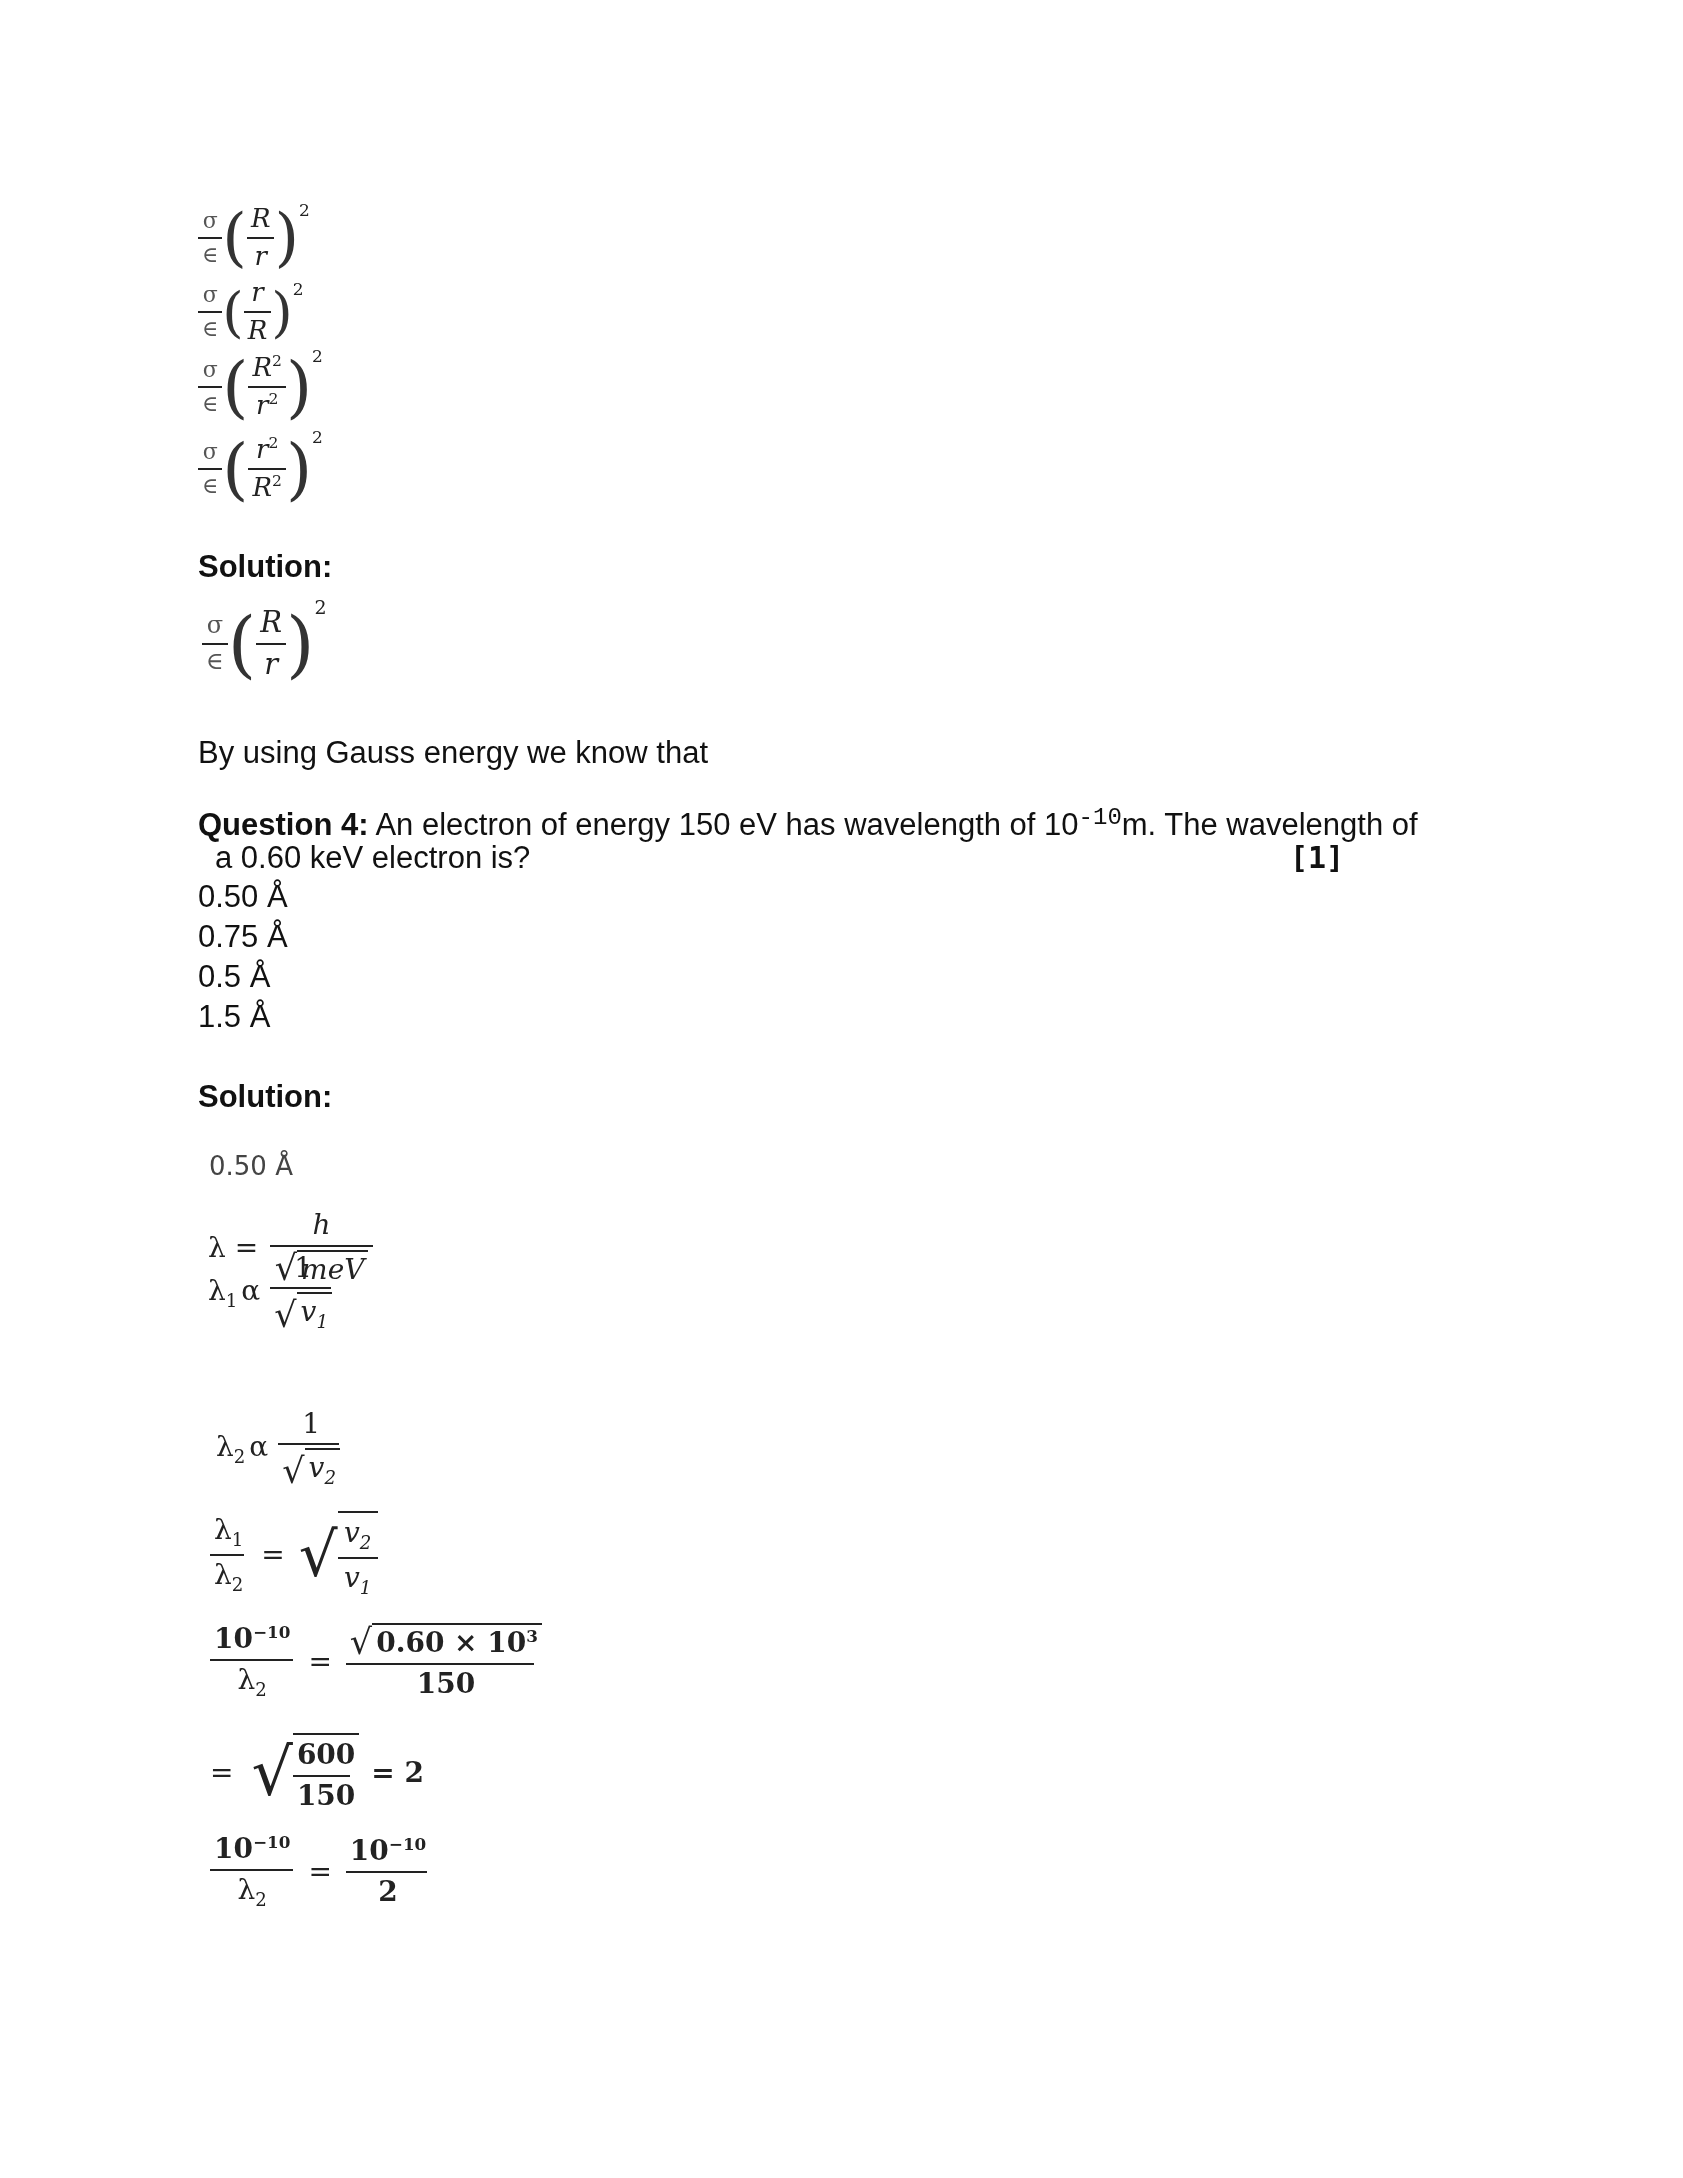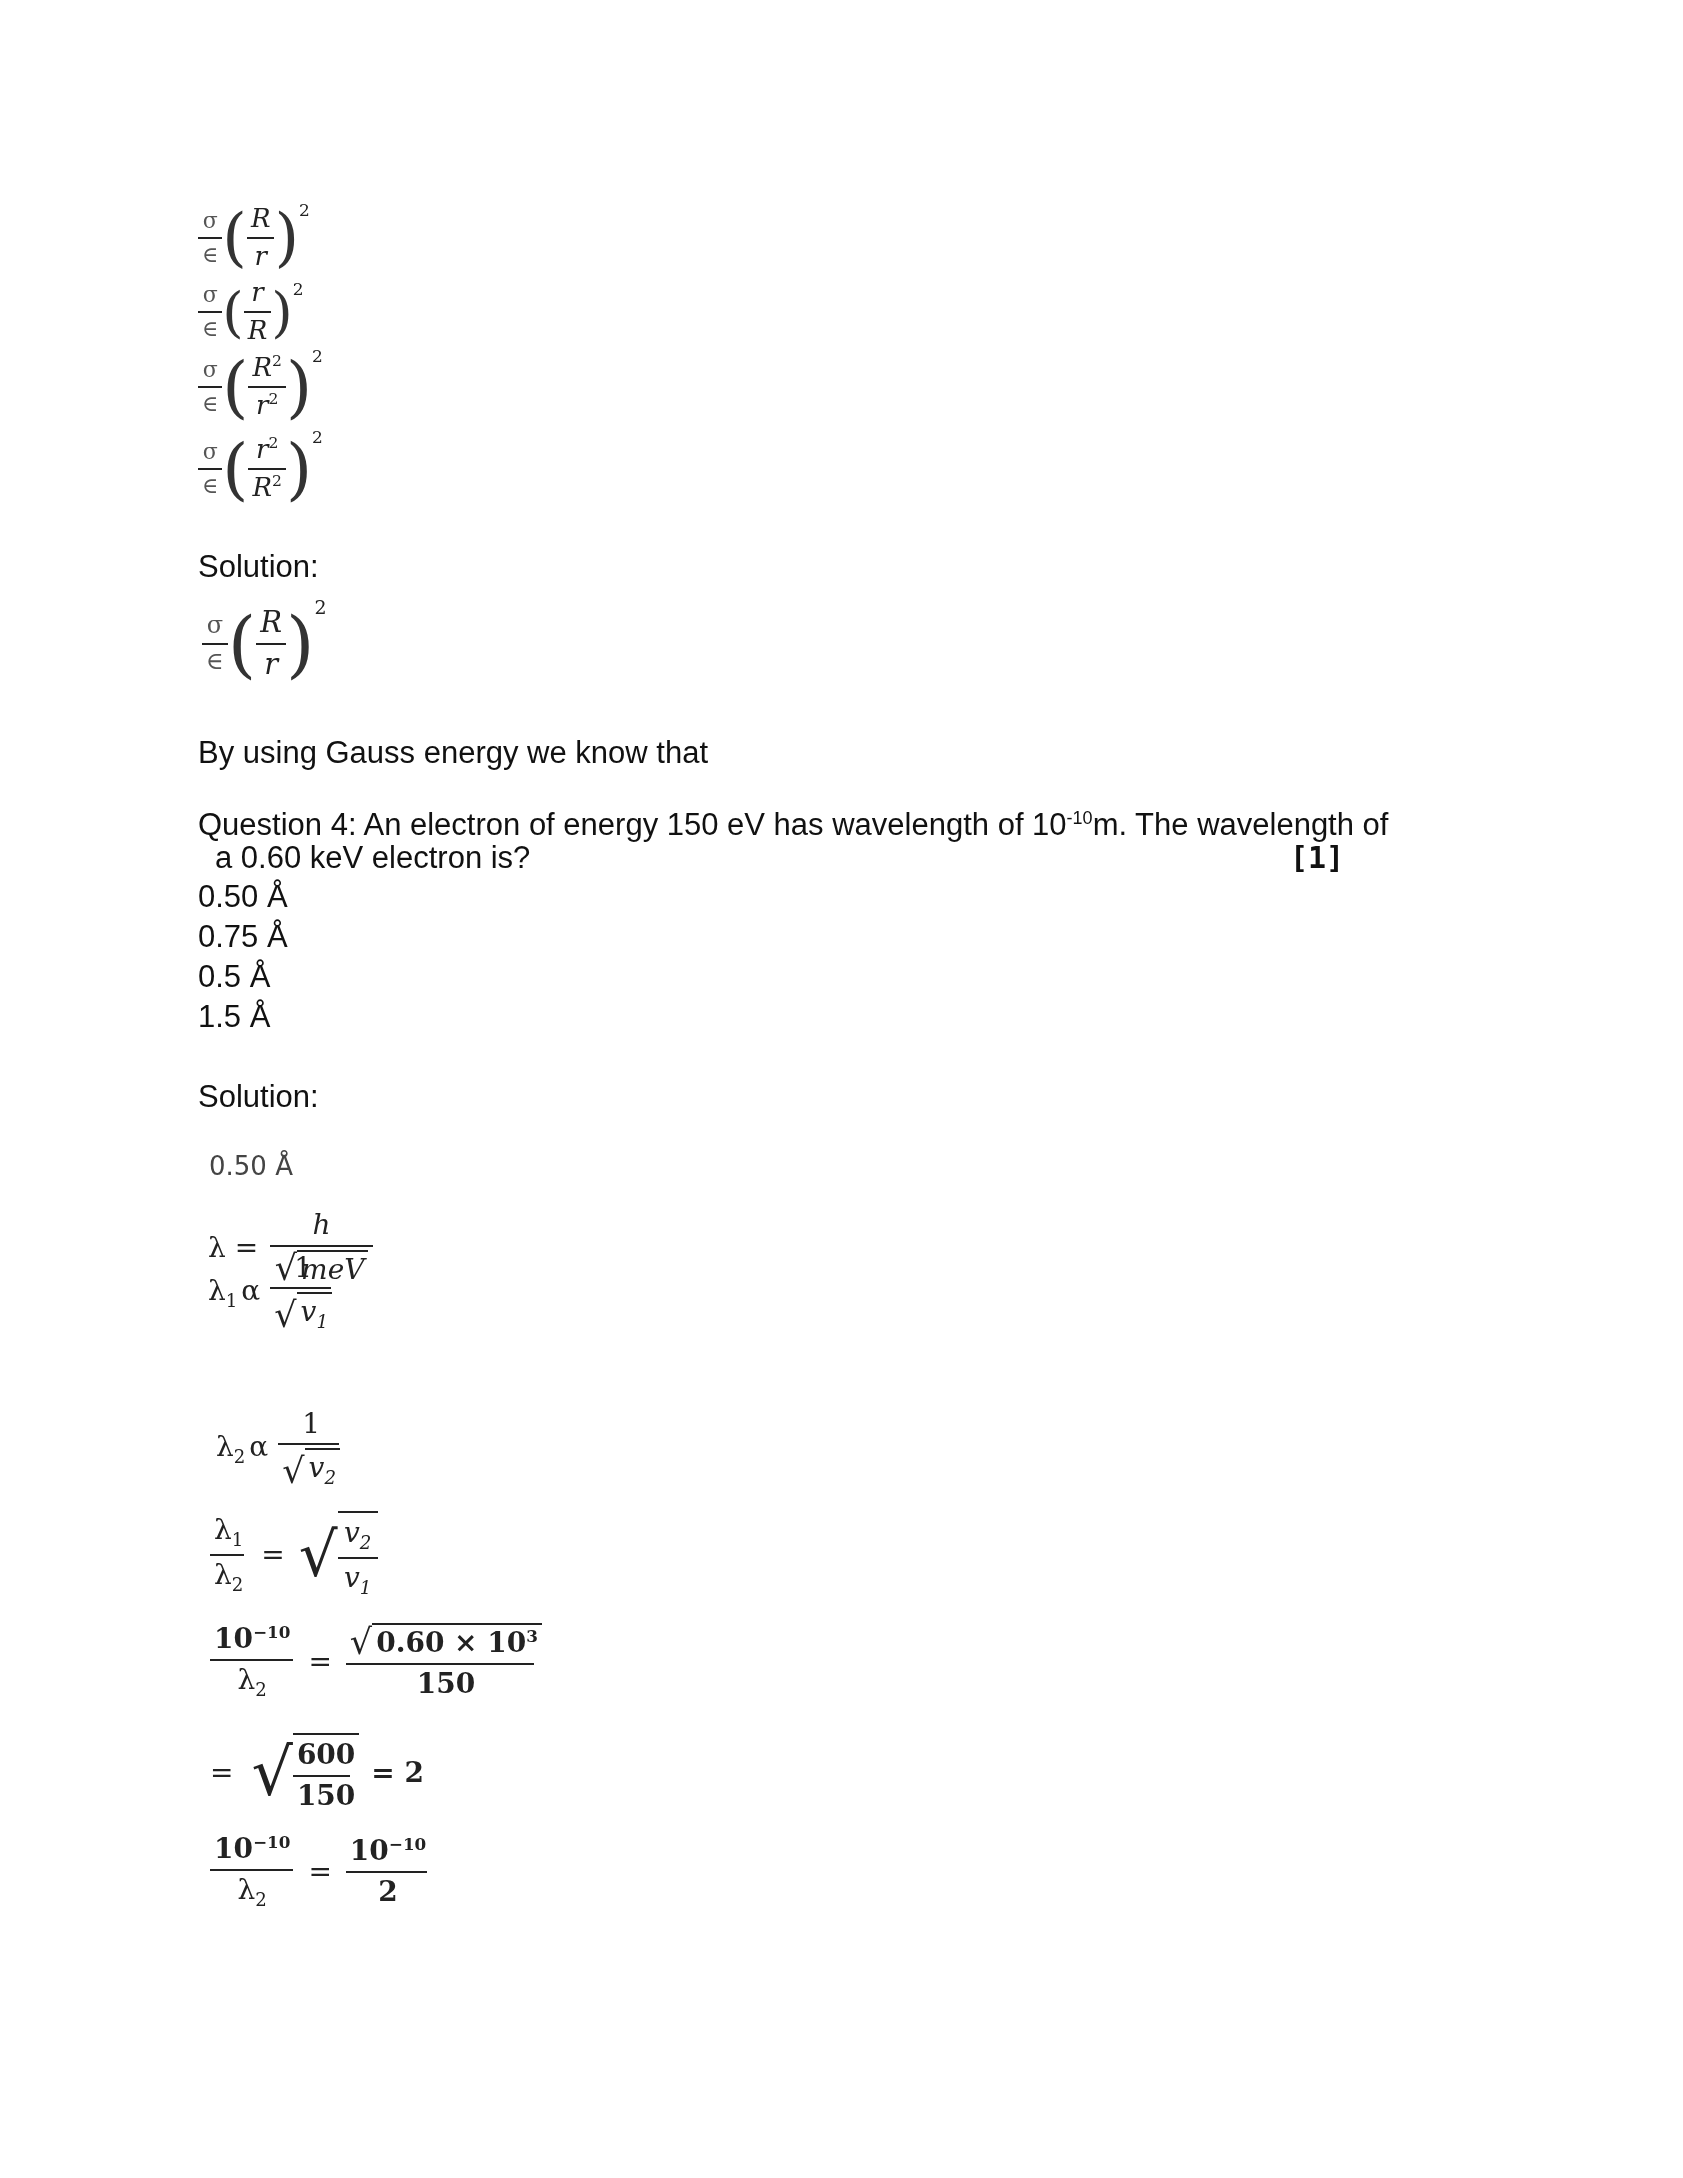--- a/index.html
+++ b/index.html
@@ -1,20 +1,20 @@
 <!DOCTYPE html>
 <html><head>
 <meta charset="utf-8">
 <style>
   html, body { margin: 0; padding: 0; background: #ffffff; }
   body { width: 1683px; height: 2178px; position: relative; overflow: hidden;
          font-family: "Liberation Sans", "DejaVu Sans", sans-serif; color: #111; }
   .abs { position: absolute; }
   .txt { font-size: 31px; line-height: 40px; white-space: nowrap; }
-  .bold { font-weight: normal; }
+  .bold { font-weight: bold; }
   .math { font-family: "DejaVu Serif", "Liberation Serif", serif; color: #222; }
   .it { font-style: italic; }
   .frac { display: inline-flex; flex-direction: column; align-items: center; vertical-align: middle; }
   .frac > .num, .frac > .den { padding: 0 4px; line-height: 1.15; }
   .frac > .bar { align-self: stretch; border-top: 2px solid #222; margin: 3px 0; }
   .paren { font-weight: 200; color: #333; display: inline-block; vertical-align: middle; }
   .sup { font-size: 60%; vertical-align: super; }
   .sub { font-size: 65%; vertical-align: sub; }
   .row { display: flex; align-items: center; }
   .sigma-eps { font-size: 22px; color: #555; }
@@ -109,21 +109,21 @@
       <span class="bar"></span>
       <span class="den it">r</span>
   </span>
   <span class="paren" style="font-size:73px;">)</span>
   <span style="font-size:19px; align-self:flex-start; margin-top:2px;">2</span>
 </div>
 
 <div class="abs txt" style="left:198px; top:733px;">By using Gauss energy we know that</div>
 
 <div class="abs txt" style="left:198px; top:798px;">
-  <span class="bold">Question 4:</span><span> An electron of energy 150 eV has wavelength of 10</span><span class="sup" style="font-size:18px;">-10</span><span>m. The wavelength of</span>
+  <span class="bold">Question 4:</span><span> An electron of energy 150 eV has wavelength of 10</span><span class="sup" style="font-size:24px;font-family:Liberation Mono, monospace;">-10</span><span>m. The wavelength of</span>
 </div>
 <div class="abs txt" style="left:215px; top:838px;">a 0.60 keV electron is?</div>
 <div class="abs marks" style="left:1290px; top:840px;">[1]</div>
 
 <div class="abs" style="left:198px; top:877px;">
   <div class="txt" style="line-height:40px;">0.50 Å</div>
   <div class="txt" style="line-height:40px;">0.75 Å</div>
   <div class="txt" style="line-height:40px;">0.5 Å</div>
   <div class="txt" style="line-height:40px;">1.5 Å</div>
 </div>

